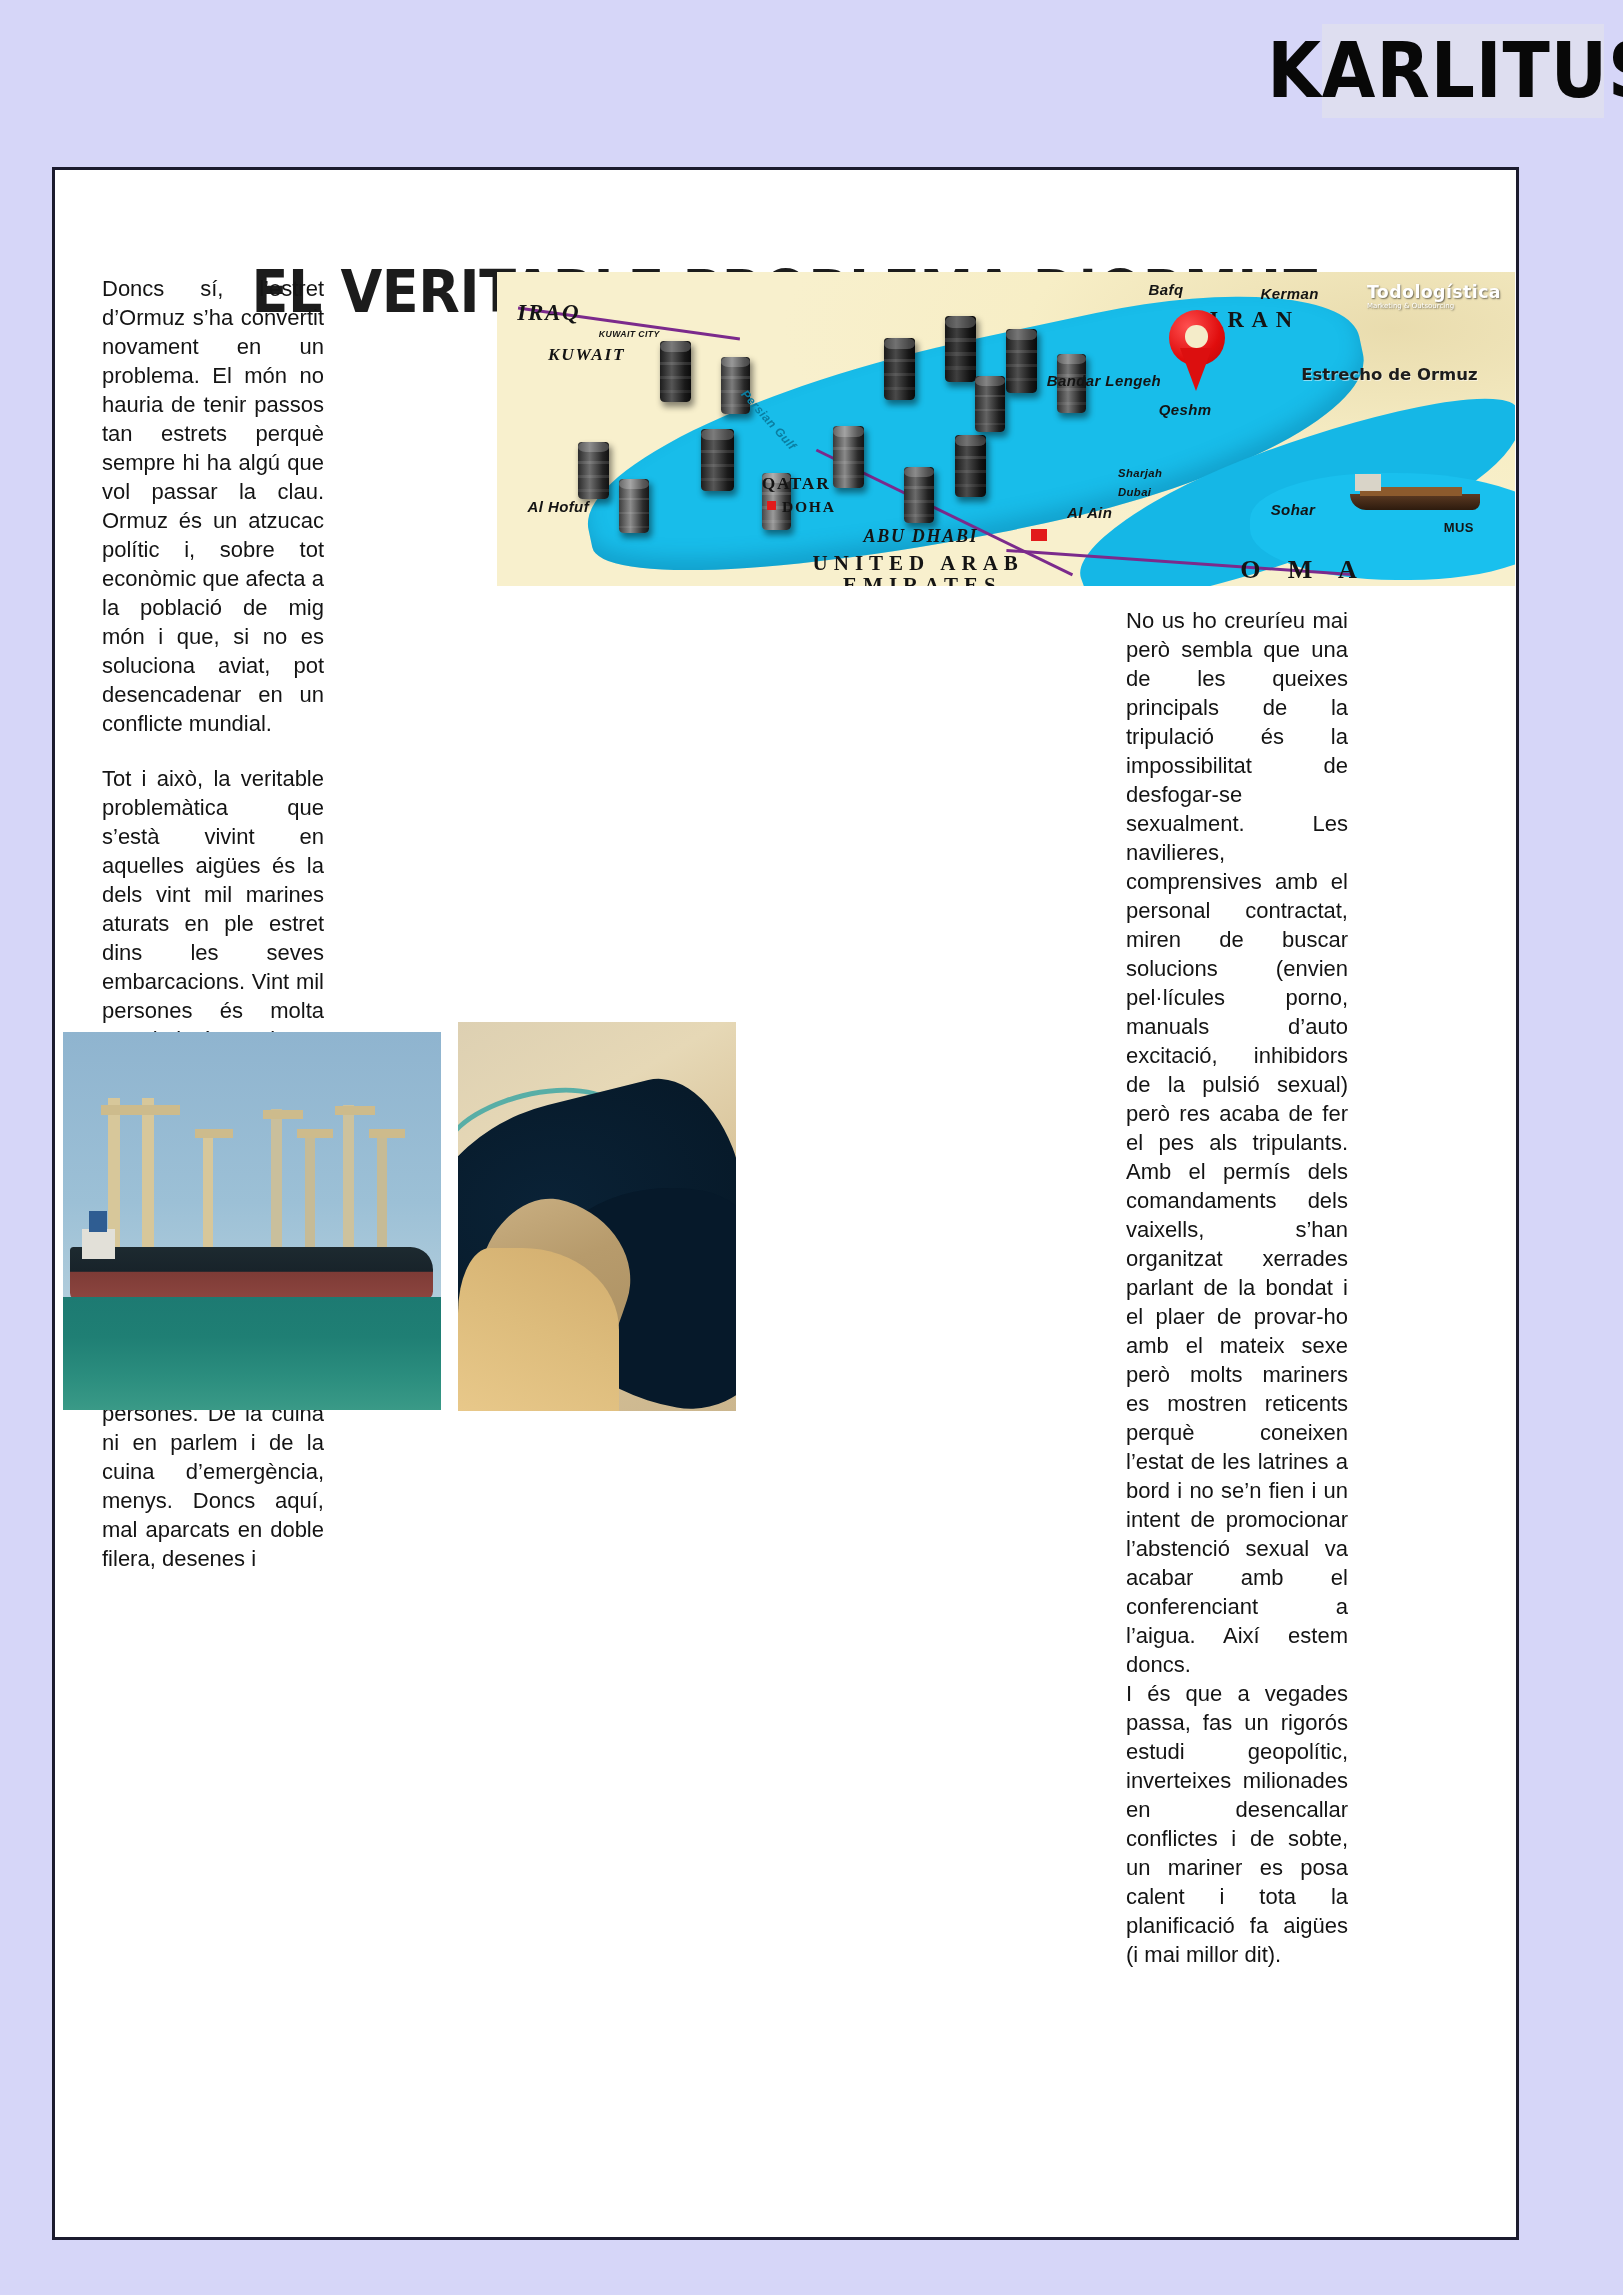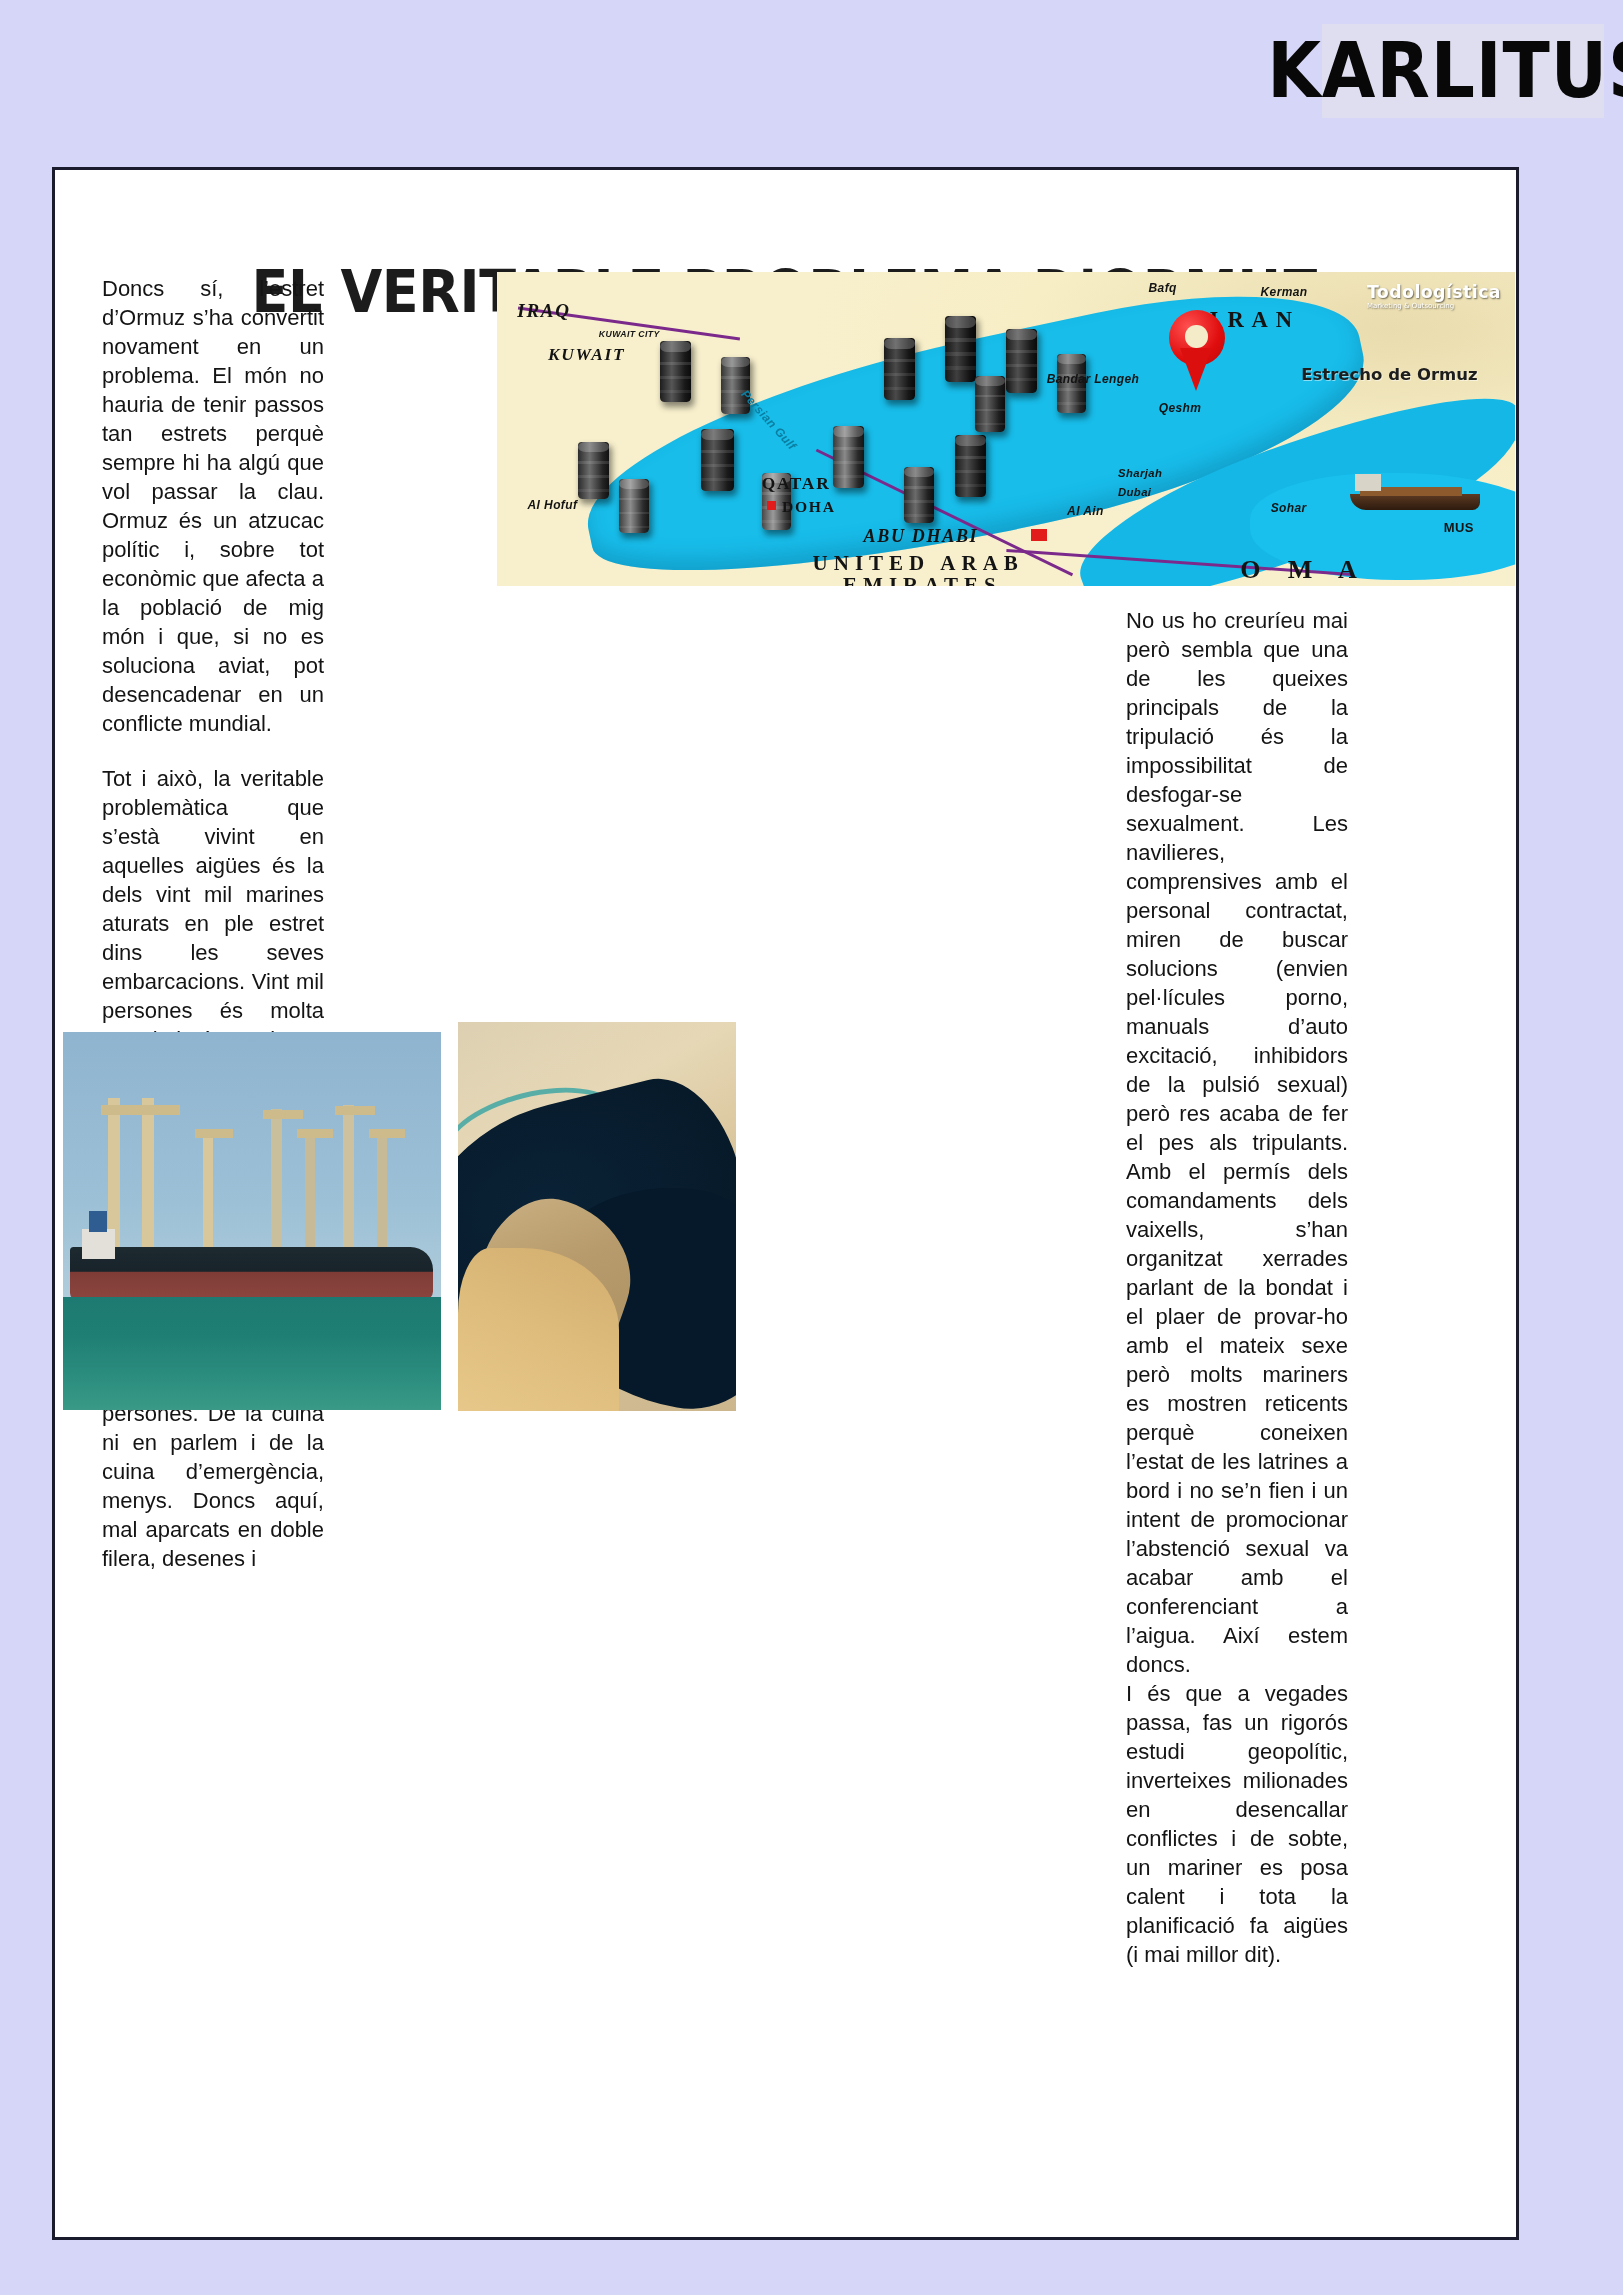--- a/index.html
+++ b/index.html
@@ -149,21 +149,21 @@
   }
   
   .mlabel {
     position: absolute;
     font-family: "Liberation Serif", serif;
     font-weight: 700;
     color: #141414;
     letter-spacing: 1.7px;
     white-space: nowrap;
   }
-  .mlabel.small { font-family:"Liberation Sans",sans-serif; font-size: 12px; letter-spacing:0.4px; font-style: italic; }
+  .mlabel.small { font-family:"Liberation Sans",sans-serif; font-size: 15px; letter-spacing:0.4px; font-style: italic; }
   .redsq { position:absolute; width:9.5px; height:8.7px; background:#e21b1b; }
   #pin {
     position: absolute;
     left: 66%; top: 12%;
     width: 56px; height: 80px;
   }
   #pin .head {
     position:absolute; left:0; top:0; width:56px; height:56px;
     background: radial-gradient(circle at 34% 30%, #ff5050 0%, #e00d0d 60%, #b80707 100%);
     border-radius: 50%;
@@ -349,21 +349,21 @@
       <div class="barrel" style="left:40%;top:62%;width:29.5px;height:56px;background:linear-gradient(90deg,#2a2a2a,#6b6b6b 38%,#202020 80%,#0f0f0f);"></div>
       <div class="barrel" style="left:45%;top:52%;width:31px;height:62px;background:linear-gradient(90deg,#1a1a1a,#4c4c4c 38%,#161616 80%,#090909);"></div>
       <div class="barrel" style="left:38%;top:21%;width:31px;height:62px;background:linear-gradient(90deg,#1a1a1a,#4a4a4a 38%,#161616 80%,#090909);"></div>
       <div class="barrel" style="left:44%;top:14%;width:31px;height:66px;background:linear-gradient(90deg,#151515,#3f3f3f 38%,#121212 80%,#070707);"></div>
       <div class="barrel" style="left:50%;top:18%;width:31px;height:64px;background:linear-gradient(90deg,#1c1c1c,#4f4f4f 38%,#181818 80%,#0a0a0a);"></div>
       <div class="barrel" style="left:55%;top:26%;width:29.5px;height:59px;background:linear-gradient(90deg,#303030,#757575 38%,#262626 80%,#121212);"></div>
       <div class="barrel" style="left:47%;top:33%;width:29.5px;height:56px;background:linear-gradient(90deg,#272727,#636363 38%,#1e1e1e 80%,#0e0e0e);"></div>
       <div class="barrel" style="left:16%;top:22%;width:31px;height:61px;background:linear-gradient(90deg,#1d1d1d,#565656 38%,#191919 80%,#0b0b0b);"></div>
       <div class="barrel" style="left:22%;top:27%;width:29.5px;height:57px;background:linear-gradient(90deg,#343434,#7c7c7c 38%,#282828 80%,#131313);"></div>
 
-      <span class="mlabel" style="left:2%;top:9%;font-size:19px;font-style:italic;">IRAQ</span>
+      <span class="mlabel" style="left:2%;top:9%;font-size:23px;font-style:italic;">IRAQ</span>
       <span class="mlabel" style="left:5%;top:23%;font-size:17.4px;font-style:italic;">KUWAIT</span>
       <span class="mlabel" style="left:70%;top:11%;font-size:22.6px;">I R A N</span>
       <span class="mlabel" style="left:26%;top:64%;font-size:17.4px;">QATAR</span>
       <span class="mlabel" style="left:28%;top:72%;font-size:15.6px;">DOHA</span>
       <span class="redsq" style="left:26.5%;top:73%;"></span>
       <span class="mlabel" style="left:36%;top:81%;font-size:18px;font-style:italic;">ABU DHABI</span>
       <span class="redsq" style="left:52.5%;top:82%;width:15.6px;height:11.3px;"></span>
       <span class="mlabel" style="left:31%;top:89%;font-size:21px;letter-spacing:6px;">UNITED ARAB</span>
       <span class="mlabel" style="left:34%;top:96%;font-size:21px;letter-spacing:6px;">EMIRATES</span>
       <span class="mlabel" style="left:73%;top:90%;font-size:26px;letter-spacing:10.4px;">O M A</span>

